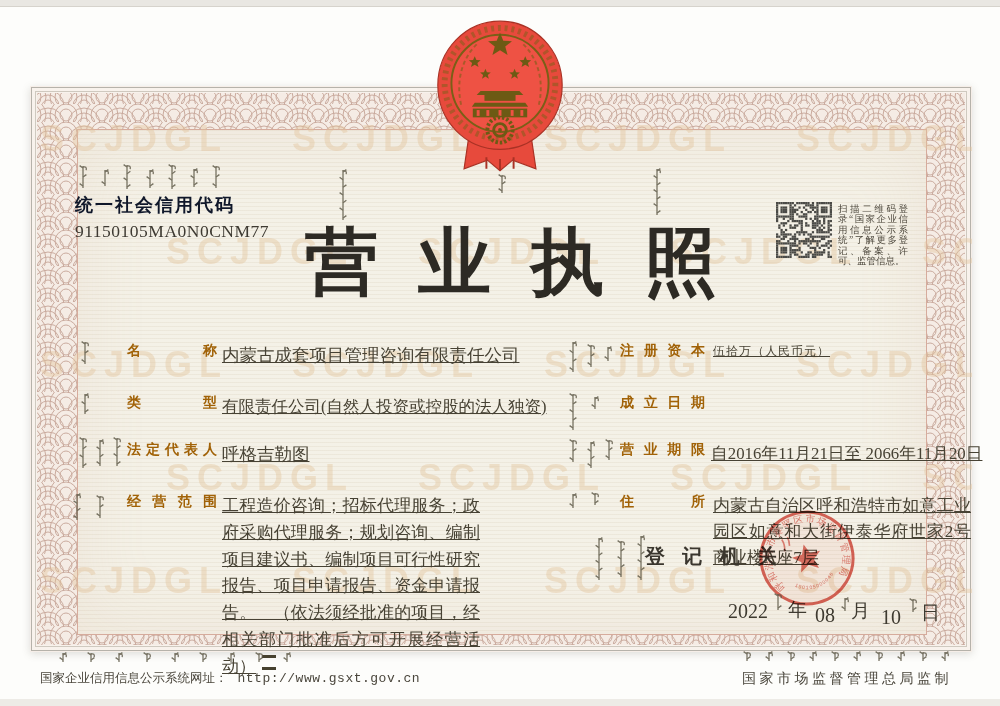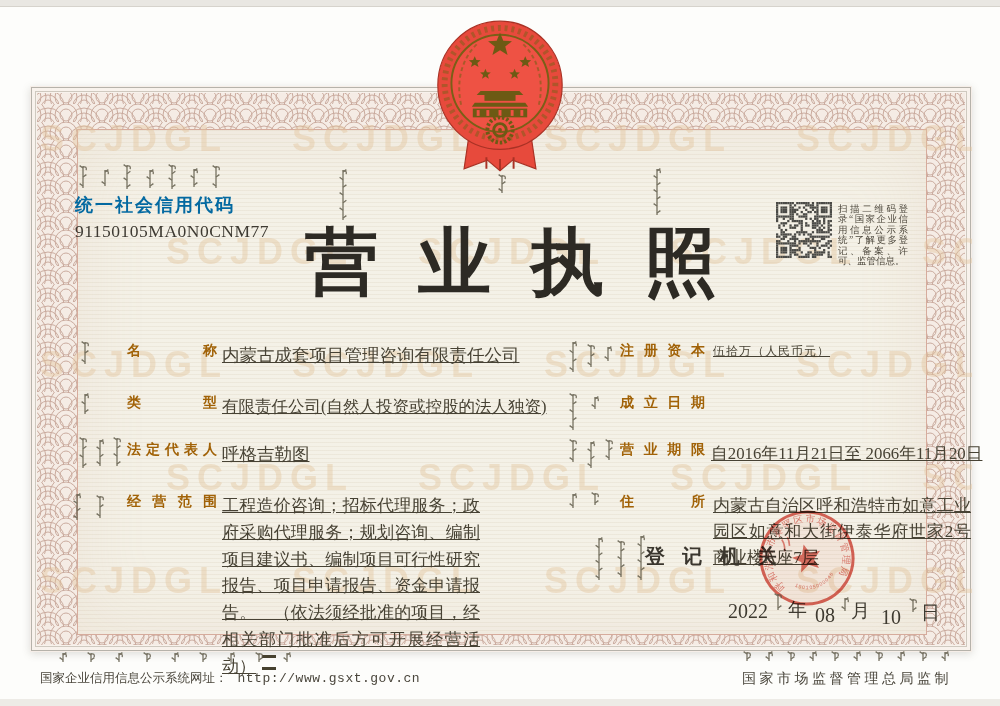--- a/index.html
+++ b/index.html
@@ -17,21 +17,21 @@
       repeating-linear-gradient(180deg, rgba(219,210,190,.30) 0 1px, rgba(0,0,0,0) 1px 4px),
       #f4f1e7;
     box-shadow:inset 0 0 70px rgba(206,160,138,.14);}
   .wm-layer{position:absolute;left:0;top:0;width:942px;height:566px;overflow:hidden;pointer-events:none;}
   .wm{position:absolute;font-family:"Liberation Sans","DejaVu Sans",sans-serif;font-weight:700;
     font-size:36px;letter-spacing:7px;color:#e3c49c;opacity:.42;white-space:nowrap;}
   .wm-gray{left:404px;top:396px;font-family:"Liberation Sans",sans-serif;font-weight:700;
     font-size:29px;letter-spacing:12px;color:#8f8d85;opacity:.5;white-space:nowrap;}
 
   
-  .credit-label{left:75px;top:193px;font-size:18px;font-weight:700;letter-spacing:2px;color:#0369a1;}
+  .credit-label{left:75px;top:193px;font-size:18px;font-weight:700;letter-spacing:2px;color:#0f172a;}
   .credit-code{left:75px;top:221px;font-size:17.5px;letter-spacing:.5px;color:#3e3a32;}
   .title{left:305px;top:224px;font-family:"Liberation Sans","DejaVu Sans",sans-serif;
     font-size:73px;font-weight:900;letter-spacing:40px;line-height:1.05;color:#2d2a24;white-space:nowrap;}
   .qr-caption{left:838px;top:204px;width:70px;font-size:9.5px;line-height:10.4px;color:#4c473c;text-align:justify;}
 
   .flabel{font-size:14px;font-weight:700;color:#a16207;text-align:justify;text-align-last:justify;}
   .fvalue{color:#46412f;color:#474234;text-decoration:underline;}
   .lab-left{left:127px;width:90px;}
   .lab-right{left:620px;width:85px;}
   .nowrap{white-space:nowrap;}

